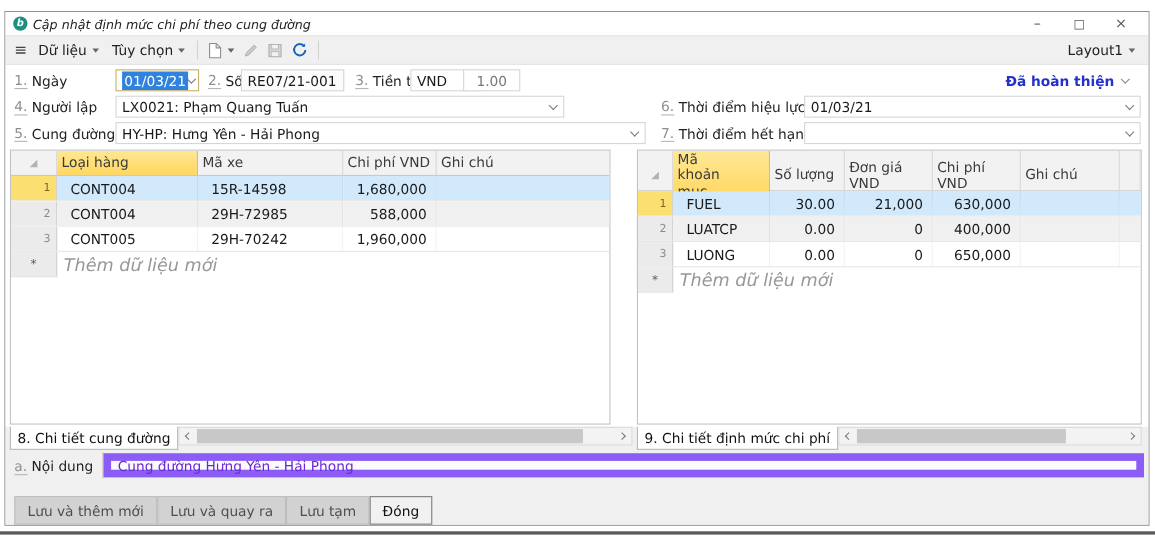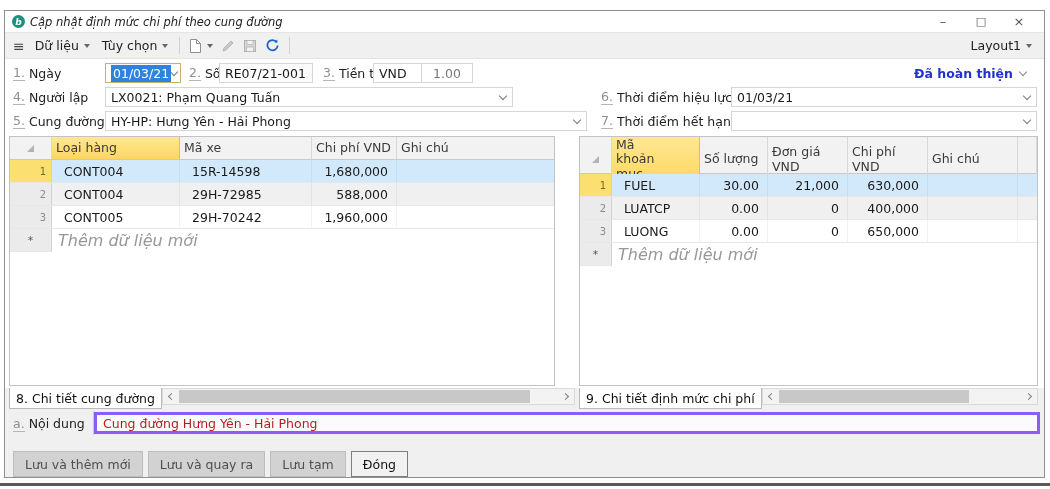--- a/index.html
+++ b/index.html
@@ -92,22 +92,22 @@
   .sarrow.l i { transform:rotate(135deg); margin-left:2px; }
   .sarrow.r i { transform:rotate(-45deg); margin-right:2px; }
   .strack { flex:1; height:15px; position:relative; }
   .sthumb { position:absolute; top:1px; left:1px; height:13px; background:#c8c8c8; }
 
   
   .footer { position:relative; flex:1; background:#f0f0f0; }
   .nd-label { position:absolute; left:8px; top:3px; height:21px; display:flex; align-items:center; font-size:12.5px; color:#222; }
   .nd-sep { position:absolute; left:88px; top:1px; width:1px; height:24px; background:#c9c9c9; }
   .nd-input { position:absolute; left:89px; top:2px; right:4px; height:22px; background:#fbfbfb;
-    border:3px solid #8b5cf6; display:flex; align-items:center; padding-left:6px; font-size:12.5px; color:#b91c1c; }
-  .btn-row { position:absolute; left:8px; top:41px; display:flex; gap:5px; }
+    border:7px solid #8b5cf6; display:flex; align-items:center; padding-left:6px; font-size:12.5px; color:#6d28d9; }
+  .btn-row { position:absolute; left:8px; top:41px; display:flex; }
   .btn { height:26px; display:flex; align-items:center; padding:0 11px; font-size:12.5px;
     background:#d2d2d2; border:1px solid #bdbdbd; color:#4f4f4f; white-space:nowrap; }
   .btn.primary { background:#f1f1f1; border:1px solid #7d7d7d; color:#111;text-align:center; }
 </style>
 </head>
 <body>
 
 <div class="page">
   <div class="window">
 

